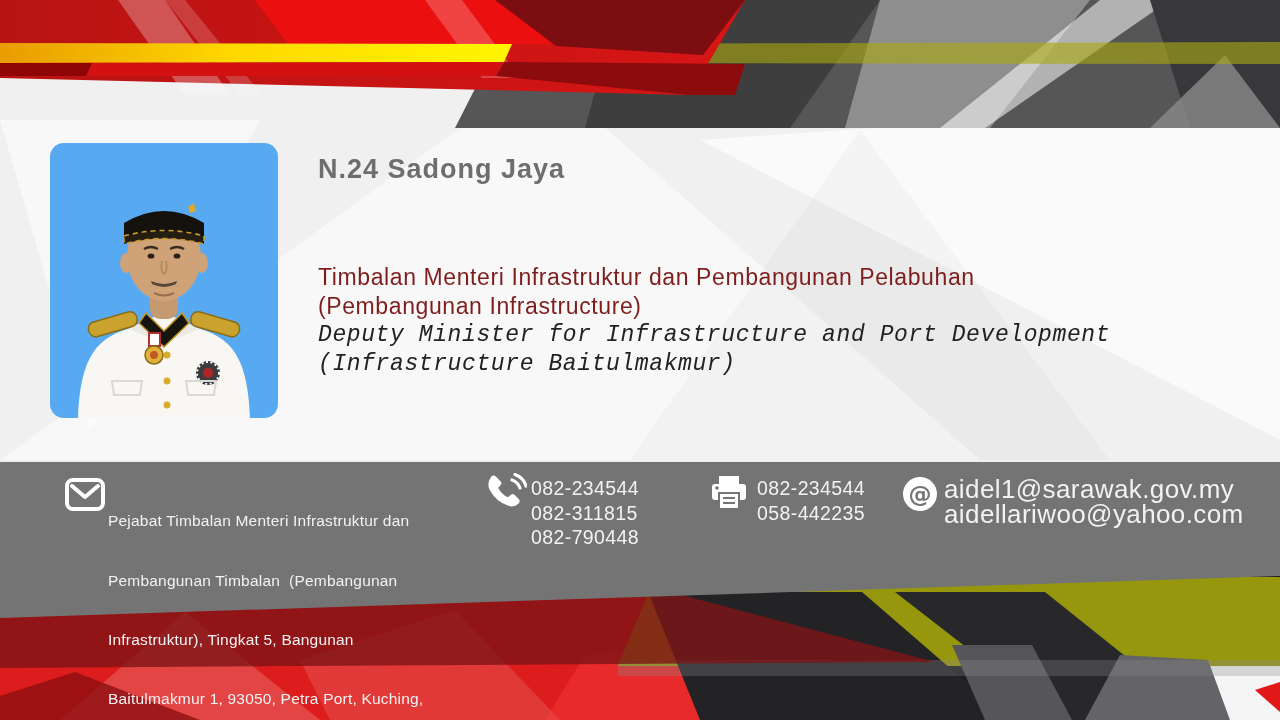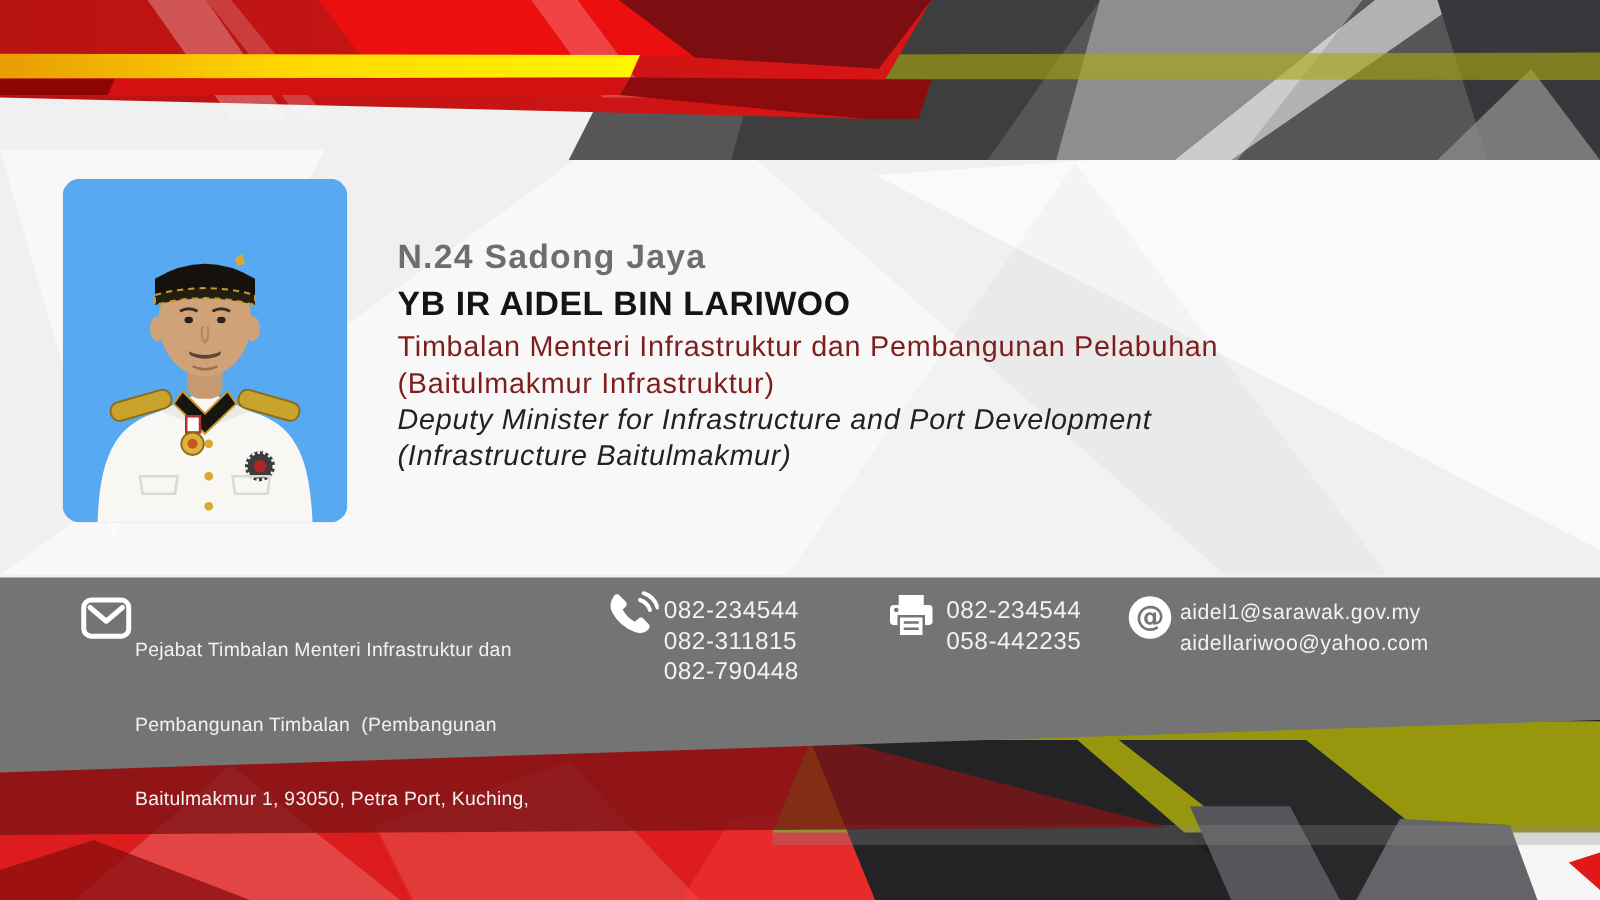--- a/index.html
+++ b/index.html
@@ -7,34 +7,34 @@
   body { font-family:"Liberation Sans", sans-serif; background:#f1f1f1; }
   .stage { position:relative; width:1280px; height:720px; overflow:hidden; }
   .bg { position:absolute; inset:0; z-index:0; }
 
   
   .photo { position:absolute; left:50px; top:143px; width:228px; height:275px;
            border-radius:14px; overflow:hidden; z-index:3; }
   .photo svg { display:block; }
 
   
-  .headerblock { position:absolute; left:318px; top:150px; z-index:3;margin-top:36px; }
+  .headerblock { position:absolute; left:318px; top:150px; z-index:3; }
   .constituency { font-size:27px; font-weight:700; color:#6e6e6e; letter-spacing:1px; line-height:38px; }
   .name { font-size:27px; font-weight:800; color:#141414; letter-spacing:0.5px; line-height:38px; }
   .titles { position:absolute; left:318px; top:263px; z-index:3; }
   .title-line { font-size:23px; color:#7f1d1d; line-height:29px; letter-spacing:0.6px; }
-  .title-line.en { font-style:italic; color:#222; }
+  .title-line.en { font-style:italic; color:#222;font-family:Liberation Mono, monospace; }
 
   
   .band-content { position:absolute; left:0; top:0; width:1280px; height:720px; z-index:4; color:#f2f2f2; }
   .addr-text { position:absolute; left:108px; top:472px; width:364px;
                font-size:15.5px; line-height:19.7px; letter-spacing:0.2px; white-space:pre-wrap; }
   .phones { position:absolute; left:531px; top:476px; font-size:19.5px; line-height:24.5px; letter-spacing:0.4px; }
   .faxes  { position:absolute; left:757px; top:476px; font-size:19.5px; line-height:24.5px; letter-spacing:0.4px; }
-  .emails { position:absolute; left:944px; top:477px; font-size:17px; line-height:25px; letter-spacing:0.4px; }
+  .emails { position:absolute; left:944px; top:477px; font-size:26px; line-height:25px; letter-spacing:0.4px; }
 
   .icon { position:absolute; }
   .icon-mail  { left:64px;  top:477px; }
   .icon-phone { left:487px; top:473px; }
   .icon-fax   { left:709px; top:475px; }
   .icon-at { left:903px; top:477px; width:34px; height:34px; border-radius:50%;
              background:#ffffff; display:flex; align-items:center; justify-content:center;
              font-family:"DejaVu Sans", sans-serif; font-size:23px; font-weight:700; color:#747474; }
 </style>
 </head>
@@ -148,40 +148,40 @@
       <circle cx="158" cy="230" r="11" fill="none" stroke="#fff" stroke-width="2" stroke-dasharray="2 2.5"></circle>
       <circle cx="158" cy="230" r="5" fill="#b02424"></circle>
 
       <path d="M62,238 L92,238 L90,252 L64,252 Z" fill="none" stroke="#dcd9d2" stroke-width="2"></path>
       <path d="M136,238 L166,238 L164,252 L138,252 Z" fill="none" stroke="#dcd9d2" stroke-width="2"></path>
     </svg>
   </div>
 
   <div class="headerblock">
     <div class="constituency">N.24 Sadong Jaya</div>
-    <div class="name">YB IR AIDEL BIN LARIWOO</div>
   </div>
 
   <div class="titles">
     <div class="title-line">Timbalan Menteri Infrastruktur dan Pembangunan Pelabuhan</div>
-    <div class="title-line">(Baitulmakmur Infrastruktur)</div>
+    <div class="title-line">(Pembangunan Infrastructure)</div>
     <div class="title-line en">Deputy Minister for Infrastructure and Port Development</div>
     <div class="title-line en">(Infrastructure Baitulmakmur)</div>
   </div>
 
   <div class="band-content">
 
     <svg class="icon icon-mail" width="42" height="36" viewBox="0 0 42 36">
       <rect x="3" y="3" width="36" height="29" rx="6" fill="none" stroke="#ffffff" stroke-width="4"></rect>
       <path d="M8,9 L21,20 L34,9" fill="none" stroke="#ffffff" stroke-width="4" stroke-linecap="round" stroke-linejoin="round"></path>
     </svg>
 
     <div class="addr-text">
       <div>Pejabat Timbalan Menteri Infrastruktur dan</div>
       <div>Pembangunan Timbalan  (Pembangunan</div>
+      <div>Infrastruktur), Tingkat 5, Bangunan</div>
       <div>Baitulmakmur 1, 93050, Petra Port, Kuching,</div>
       
       
       
       
       
     </div>
 
     <svg class="icon icon-phone" width="40" height="40" viewBox="0 0 40 40">
       <path d="M9,5 Q11.5,2.5 14,5 L19,10 Q21,12 19,14.5 L16.5,17 Q20,24 27,27.5 L30,25 Q32.5,23 34.5,25 L39,29.5 Q41,32 38.5,34.5 Q34,39 27,36.5 Q14,32 7,19 Q4,12 9,5 Z" transform="translate(-4,-1) scale(0.92)" fill="#ffffff"></path>

